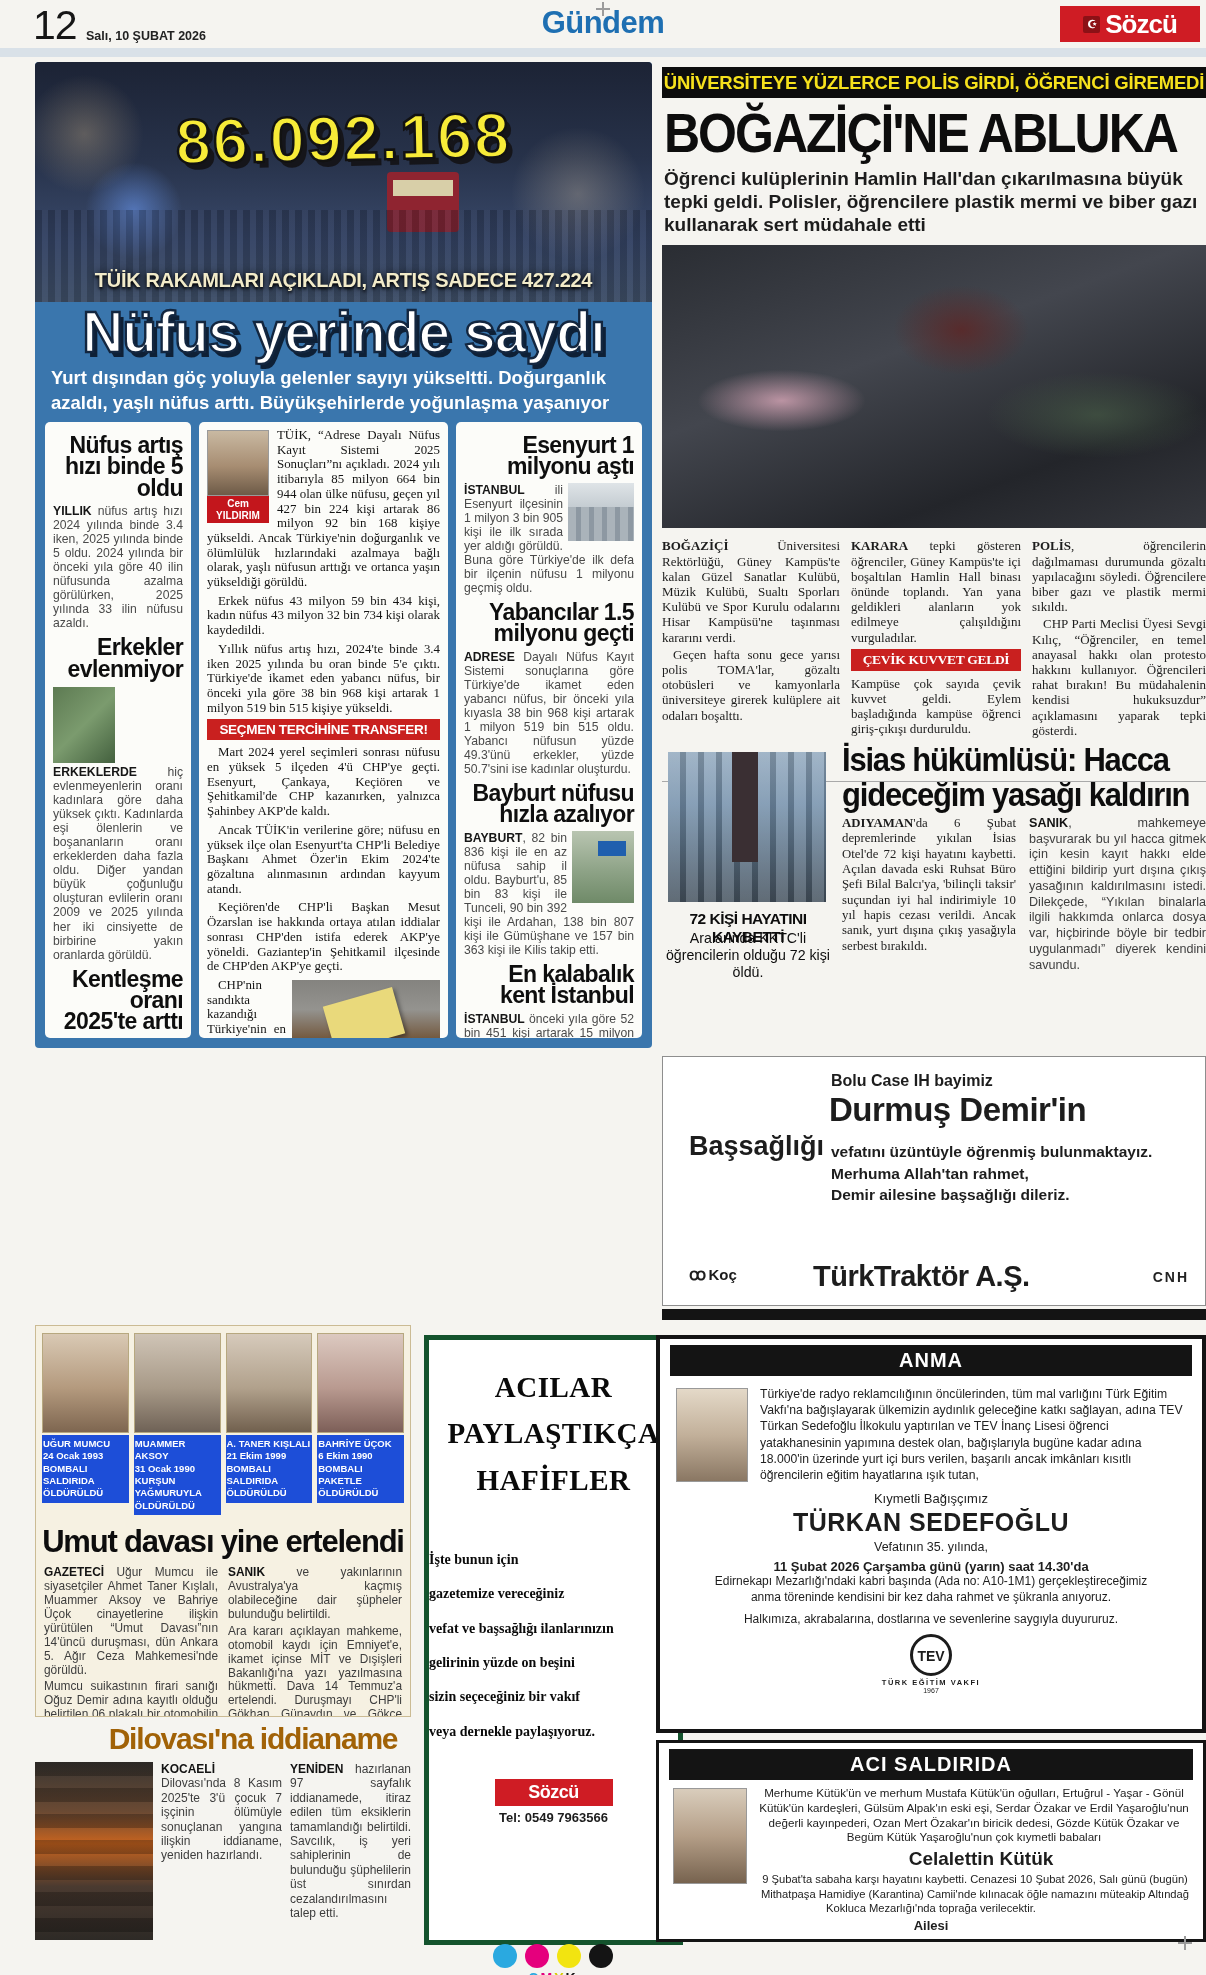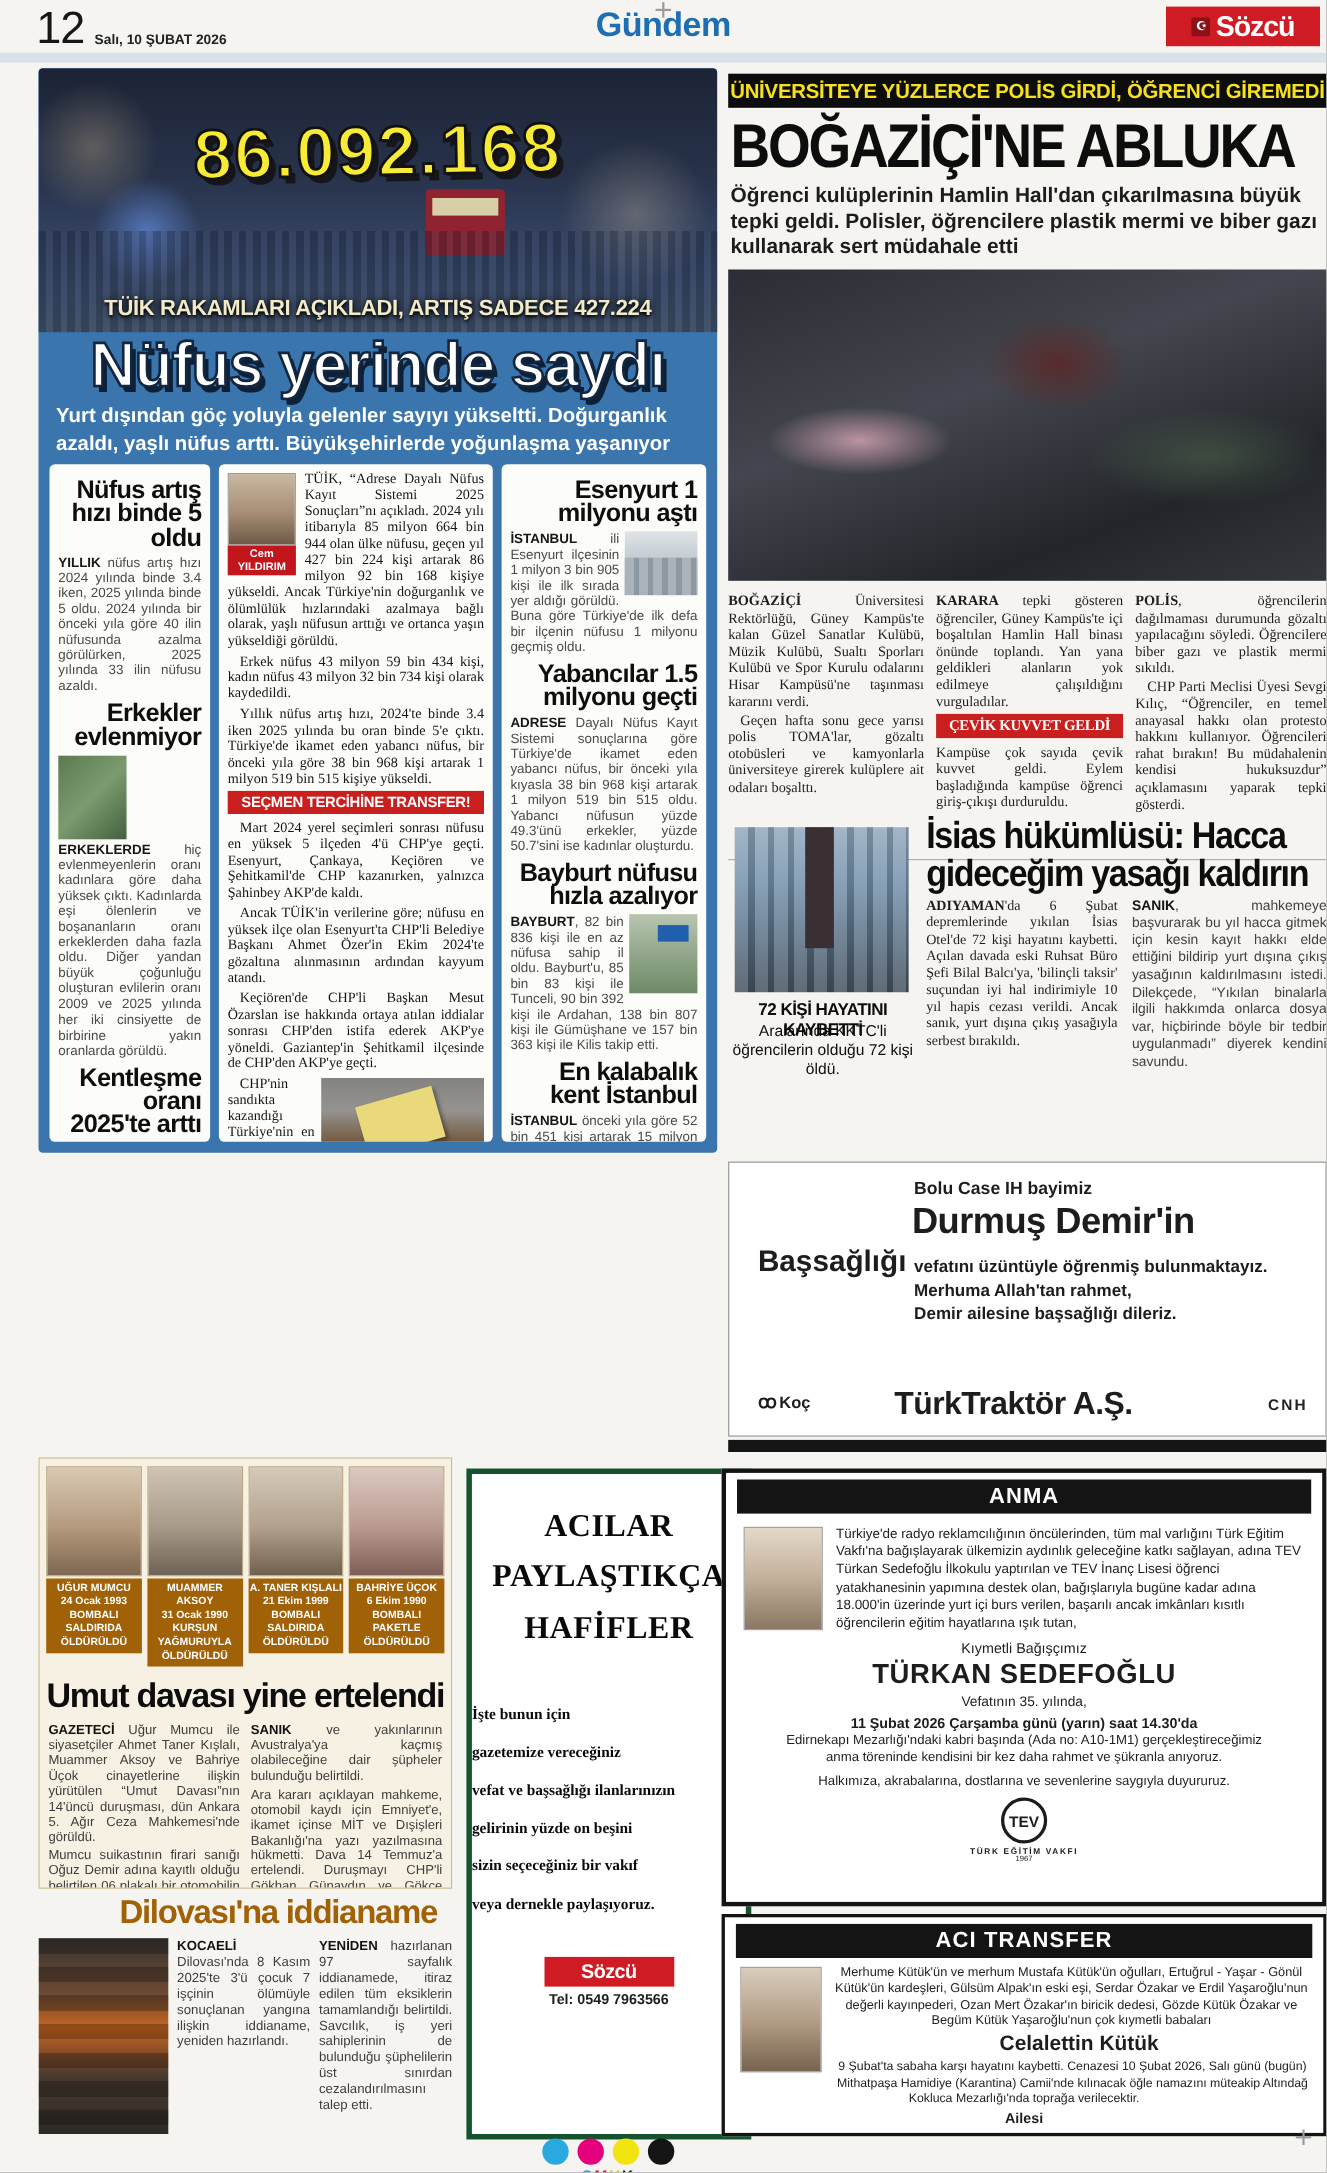--- a/index.html
+++ b/index.html
@@ -129,21 +129,21 @@
   
   #umutbox { left:35px; top:1325px; width:376px; height:392px; background:#f6f1e2;
              border:1px solid #cbbb94; padding:7px 6px; overflow:hidden; }
   .vrow { display:flex; gap:5px; }
   .vic { flex:1 1 0; }
   .vph { height:100px; border:1px solid #b7a87f; }
   .vic:nth-child(1) .vph { background:linear-gradient(#d9c9b4,#b49a7e 55%,#7e6650); }
   .vic:nth-child(2) .vph { background:linear-gradient(#cfc4b6,#a89a88 55%,#6f6256); }
   .vic:nth-child(3) .vph { background:linear-gradient(#d6cabb,#b1a18c 55%,#71604e); }
   .vic:nth-child(4) .vph { background:linear-gradient(#dcc9c0,#b99a90 55%,#7d5f58); }
-  .vcap { background:#a16207; color:#fff; text-align:center; font-weight:bold; font-size:9.5px;
+  .vcap { background:#1d4ed8; color:#fff; text-align:left; font-weight:bold; font-size:9.5px;
           line-height:1.3; padding:3px 1px; margin-top:2px; min-height:64px; }
   .uhead { font-size:31px; font-weight:bold; text-align:center; letter-spacing:-1.2px; margin:9px 0 6px; color:#0d0d0d;}
   .ucols { display:flex; gap:10px; padding:0 2px; }
   .ucols > div { flex:1 1 0; font-size:11.9px; line-height:1.17; text-align:justify; color:#3d3d3d;}
   .ucols b { color:#121212; }
   .ucols p { margin-bottom:3px; }
 
   
   #dilo { left:35px; top:1722px; width:376px; height:240px; overflow:hidden; }
   .dhead { text-align:center; font-size:30px; font-weight:bold; letter-spacing:-1.2px; margin-left:60px; color:#a16207;}
@@ -416,21 +416,21 @@
       <div class="cen aclose">Halkımıza, akrabalarına, dostlarına ve sevenlerine saygıyla duyururuz.</div>
       <div class="tev">
         <div class="tev-circ">TEV</div>
         <div class="tev-nm">TÜRK EĞİTİM VAKFI</div>
         <div class="tev-yr">1967</div>
       </div>
     </div>
   </div>
 
   <div class="abs" id="aci">
-    <div class="ahdr">ACI TRANSFER</div>
+    <div class="ahdr">ACI SALDIRIDA</div>
     <div class="mph"></div>
     <div class="aci-body">Merhume Kütük'ün ve merhum Mustafa Kütük'ün oğulları, Ertuğrul - Yaşar - Gönül Kütük'ün kardeşleri, Gülsüm Alpak'ın eski eşi, Serdar Özakar ve Erdil Yaşaroğlu'nun değerli kayınpederi, Ozan Mert Özakar'ın biricik dedesi, Gözde Kütük Özakar ve Begüm Kütük Yaşaroğlu'nun çok kıymetli babaları</div>
     <div class="aci-name">Celalettin Kütük</div>
     <div class="aci-det"><span>9 Şubat'ta sabaha karşı hayatını kaybetti.</span> <span>Cenazesi 10 Şubat 2026, Salı günü (bugün) Mithatpaşa Hamidiye (Karantina) Camii'nde kılınacak öğle namazını müteakip Altındağ Kokluca Mezarlığı'nda toprağa verilecektir.</span></div>
     <div class="aci-sig">Ailesi</div>
   </div>
 
   <div class="abs" id="cmyk">
     <span class="dot dc"></span><span class="dot dm"></span><span class="dot dy"></span><span class="dot dk"></span>
     <div class="cmyk-lbl"><span class="lc">C</span><span class="lm">M</span><span class="ly">Y</span><span class="lk">K</span></div>

